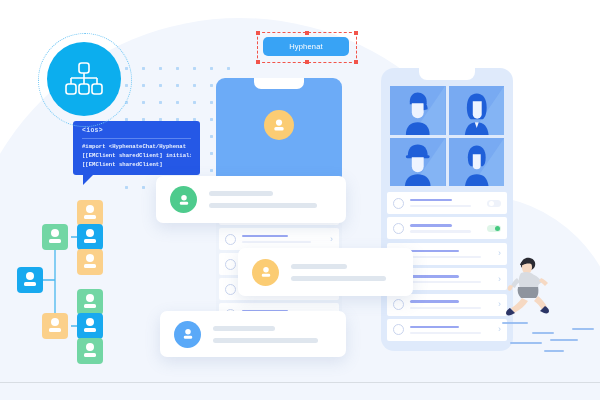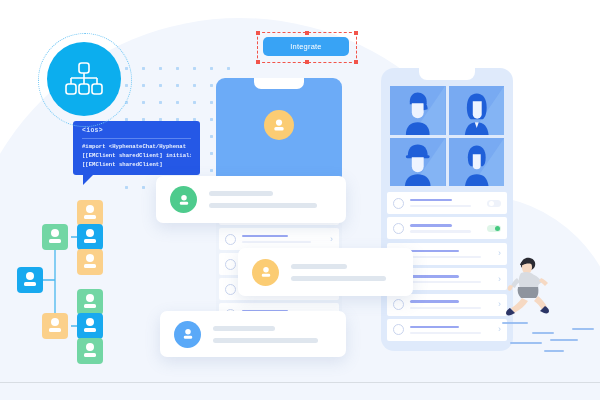--- a/index.html
+++ b/index.html
@@ -396,21 +396,21 @@
   </div>
 
   <div class="abs sel-box">
     <span class="handle h-tl"></span>
     <span class="handle h-tc"></span>
     <span class="handle h-tr"></span>
     <span class="handle h-bl"></span>
     <span class="handle h-bc"></span>
     <span class="handle h-br"></span>
   </div>
-  <div class="abs btn-integrate">Integrate</div>
+  <div class="abs btn-integrate">Hyphenat</div>
 
   <div class="abs fcard card-green">
     <span class="fav" style="background:#4ecb8d;">
       <svg width="16" height="16" viewBox="0 0 18 18">
         <circle cx="9" cy="6.6" r="3.1" fill="#ffffff"></circle>
         <rect x="4.3" y="11" width="9.4" height="3.4" rx="1.5" fill="#ffffff"></rect>
       </svg>
     </span>
     <span class="fc-lines">
       <span class="fl-1" style="display:block;"></span>

